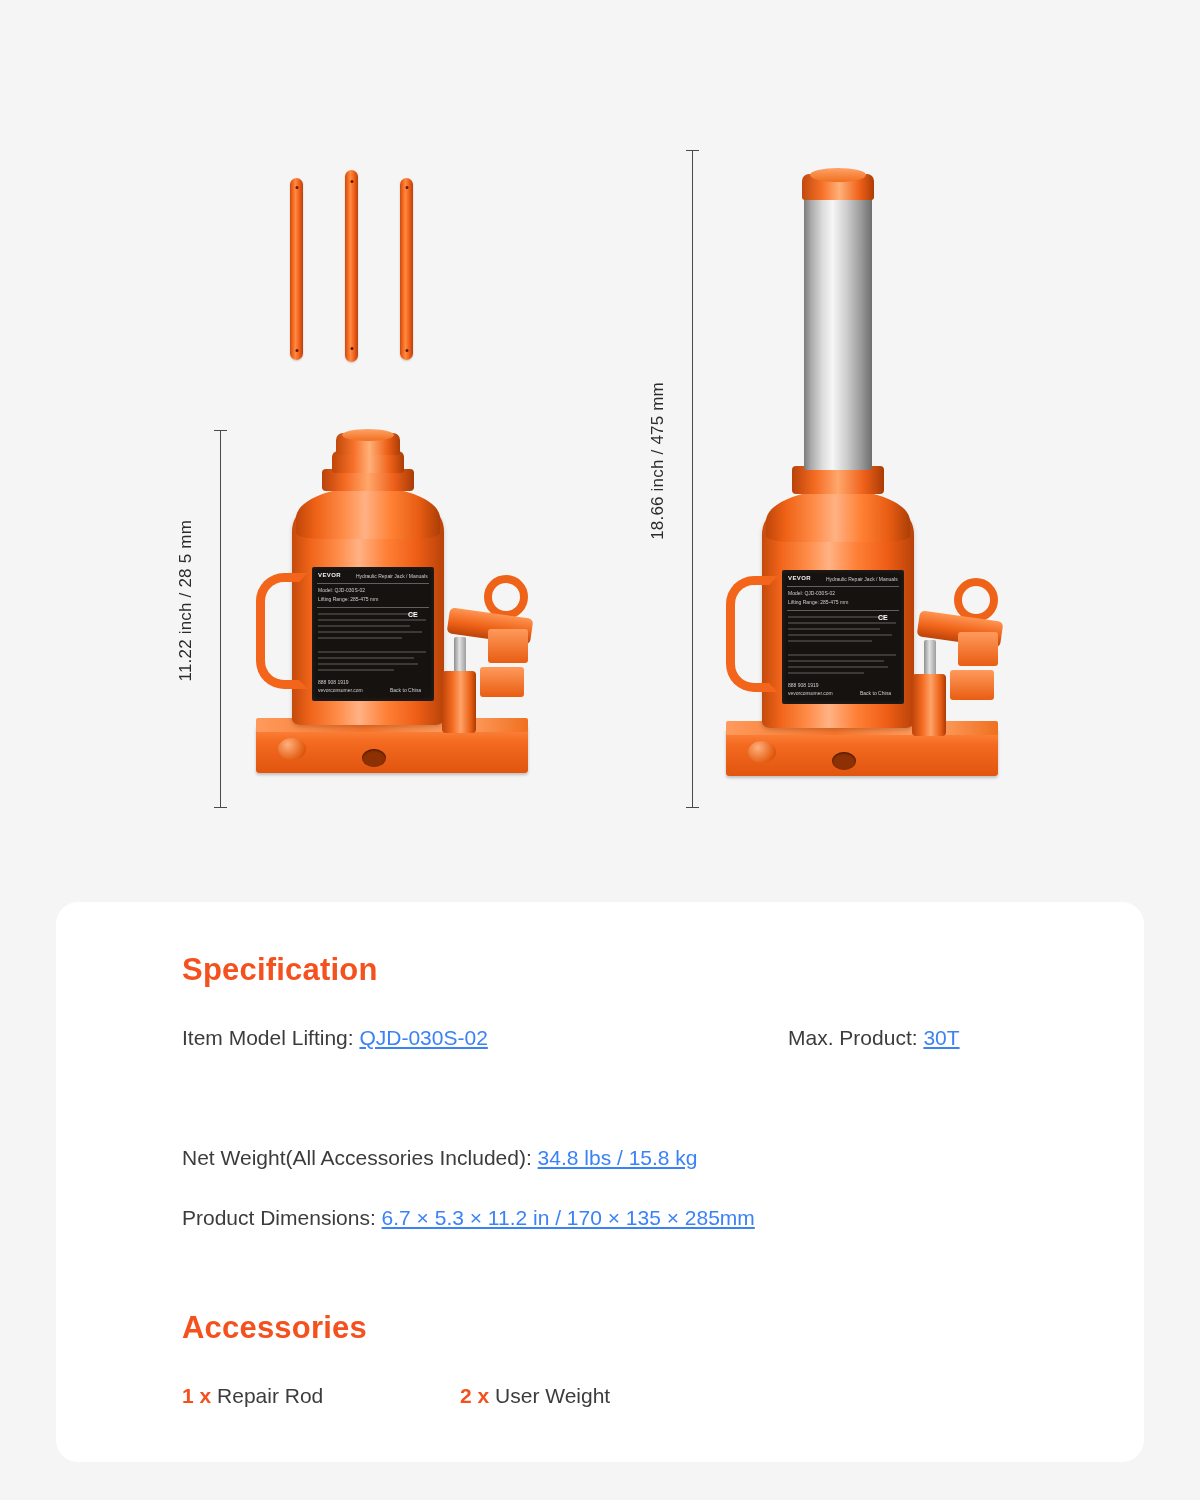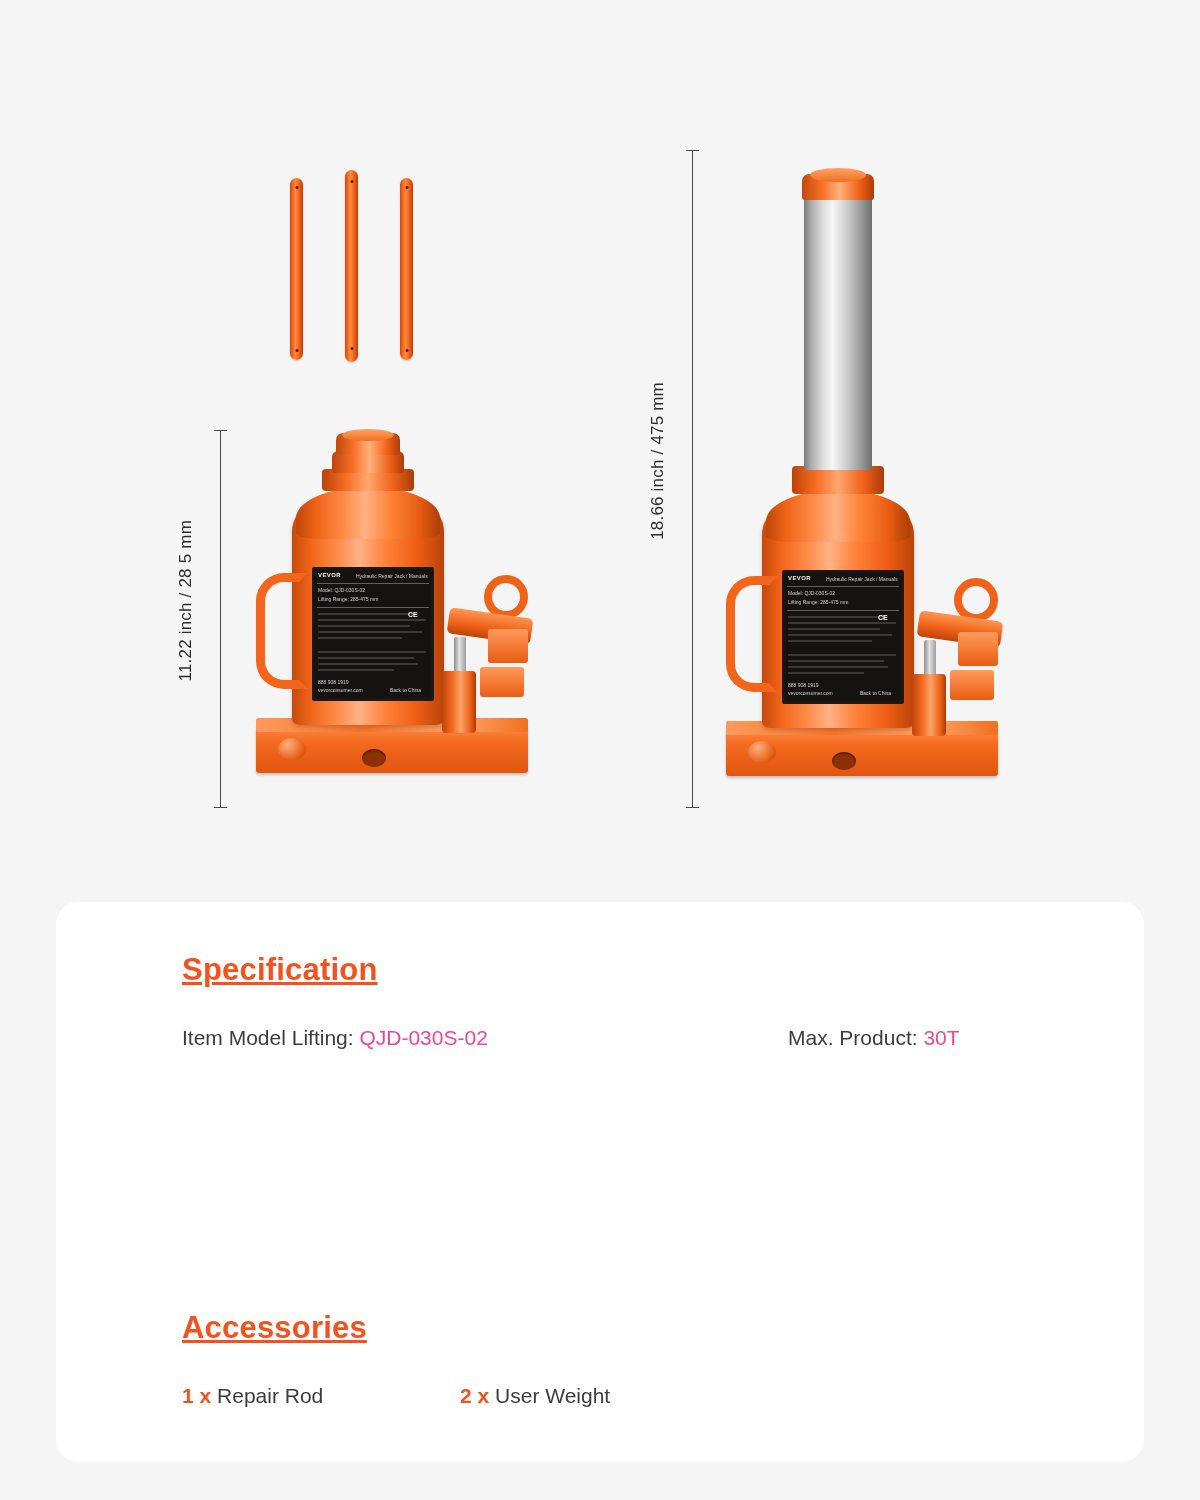--- a/index.html
+++ b/index.html
@@ -216,29 +216,28 @@
     height: 560px;
     background: #fff;
     border-radius: 22px;
   }
   .section-title {
     position: absolute;
     color: #f4511e;
     font-size: 31px;
     font-weight: bold;
     letter-spacing: .2px;
-    text-decoration: underline;
   }
   .spec-row {
     position: absolute;
     font-size: 21px;
     color: #3c3c3c;
     white-space: nowrap;
   }
-  .spec-row .val { color: #ec4899; }
+  .spec-row .val { color: #3b82f6; text-decoration: underline; }
   .acc-item {
     position: absolute;
     font-size: 21px;
     color: #3c3c3c;
     white-space: nowrap;
   }
   .acc-item .qty { color: #f4511e; font-weight: bold; }
 </style>
 </head>
 <body>
@@ -382,21 +381,29 @@
     <span>Item Model Lifting:</span>
     <span class="val">QJD-030S-02</span>
   </div>
 
   <div class="spec-row" style="left:732px; top:124px;">
     <span>Max. Product:</span>
     <span class="val">30T</span>
   </div>
 
 
-
+  <div class="spec-row" style="left:126px; top:244px;">
+    <span>Net Weight(All Accessories Included):</span>
+    <span class="val">34.8 lbs / 15.8 kg</span>
+  </div>
+
+  <div class="spec-row" style="left:126px; top:304px;">
+    <span>Product Dimensions:</span>
+    <span class="val">6.7 × 5.3 × 11.2 in / 170 × 135 × 285mm</span>
+  </div>
 
   <div class="section-title" style="left:126px; top:408px;">Accessories</div>
 
   <div class="acc-item" style="left:126px; top:482px;">
     <span class="qty">1 x</span>
     <span>Repair Rod</span>
   </div>
 
   <div class="acc-item" style="left:404px; top:482px;">
     <span class="qty">2 x</span>

